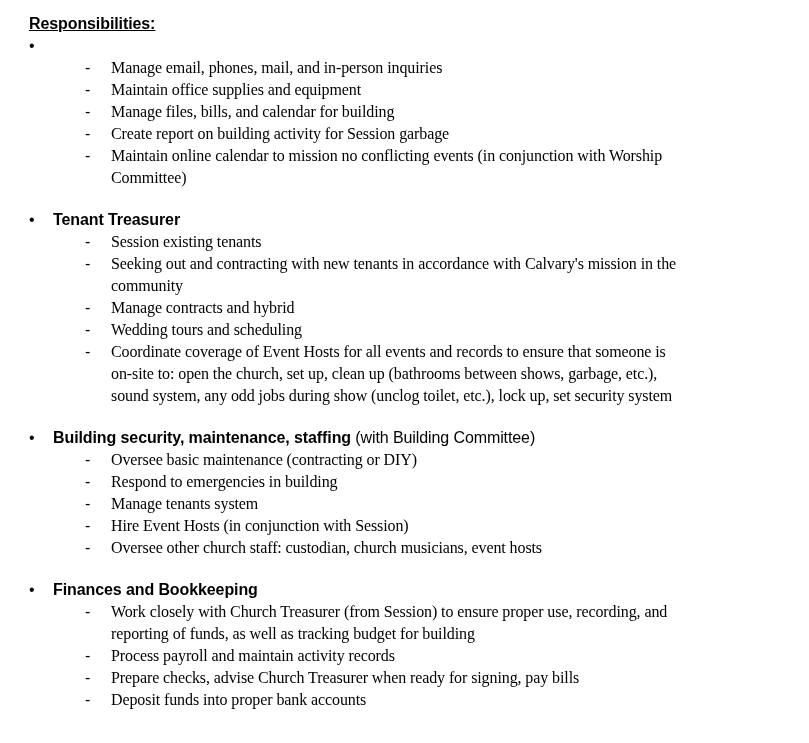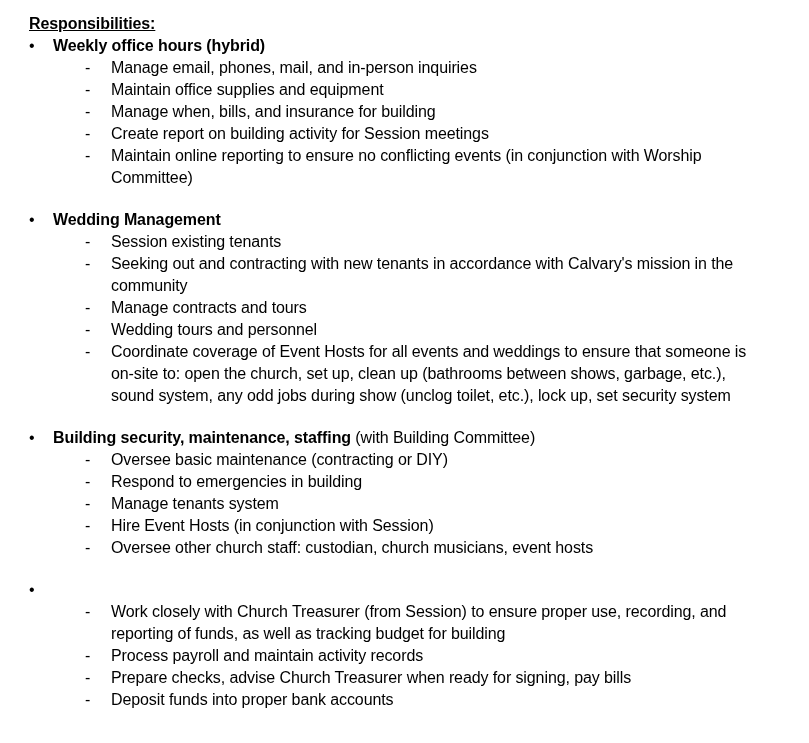--- a/index.html
+++ b/index.html
@@ -43,83 +43,83 @@
   .sub-item {
     display: flex;
     margin-left: 56px;
   }
   .dash {
     flex: 0 0 26px;
   }
   .sub-text {
     flex: 1;
     white-space: pre-wrap;
+    font-family: Liberation Serif, serif;
   }
 </style>
 </head>
 <body>
 
 <div class="page">
   <div class="doc-title">Responsibilities:</div>
   <div id="sections">
       <div class="section">
         <div class="head-row">
           <span class="bullet">•</span>
-          <span><span class="head-bold">Weekly office hours (hybrid)</span><span class="head-suffix"></span></span>
         </div>
         <div>
           <div class="sub-item">
             <span class="dash">-</span>
             <span class="sub-text">Manage email, phones, mail, and in-person inquiries</span>
           </div>
           <div class="sub-item">
             <span class="dash">-</span>
             <span class="sub-text">Maintain office supplies and equipment</span>
           </div>
           <div class="sub-item">
             <span class="dash">-</span>
-            <span class="sub-text">Manage when, bills, and insurance for building</span>
+            <span class="sub-text">Manage files, bills, and calendar for building</span>
           </div>
           <div class="sub-item">
             <span class="dash">-</span>
-            <span class="sub-text">Create report on building activity for Session meetings</span>
+            <span class="sub-text">Create report on building activity for Session garbage</span>
           </div>
           <div class="sub-item">
             <span class="dash">-</span>
-            <span class="sub-text">Maintain online reporting to ensure no conflicting events (in conjunction with Worship
+            <span class="sub-text">Maintain online calendar to mission no conflicting events (in conjunction with Worship
 Committee)</span>
           </div>
         </div>
       </div>
       <div class="section">
         <div class="head-row">
           <span class="bullet">•</span>
-          <span><span class="head-bold">Wedding Management</span><span class="head-suffix"></span></span>
+          <span><span class="head-bold">Tenant Treasurer</span><span class="head-suffix"></span></span>
         </div>
         <div>
           <div class="sub-item">
             <span class="dash">-</span>
             <span class="sub-text">Session existing tenants</span>
           </div>
           <div class="sub-item">
             <span class="dash">-</span>
             <span class="sub-text">Seeking out and contracting with new tenants in accordance with Calvary's mission in the
 community</span>
           </div>
           <div class="sub-item">
             <span class="dash">-</span>
-            <span class="sub-text">Manage contracts and tours</span>
+            <span class="sub-text">Manage contracts and hybrid</span>
           </div>
           <div class="sub-item">
             <span class="dash">-</span>
-            <span class="sub-text">Wedding tours and personnel</span>
+            <span class="sub-text">Wedding tours and scheduling</span>
           </div>
           <div class="sub-item">
             <span class="dash">-</span>
-            <span class="sub-text">Coordinate coverage of Event Hosts for all events and weddings to ensure that someone is
+            <span class="sub-text">Coordinate coverage of Event Hosts for all events and records to ensure that someone is
 on-site to: open the church, set up, clean up (bathrooms between shows, garbage, etc.),
 sound system, any odd jobs during show (unclog toilet, etc.), lock up, set security system</span>
           </div>
         </div>
       </div>
       <div class="section">
         <div class="head-row">
           <span class="bullet">•</span>
           <span><span class="head-bold">Building security, maintenance, staffing</span><span class="head-suffix"> (with Building Committee)</span></span>
         </div>
@@ -142,20 +142,21 @@
           </div>
           <div class="sub-item">
             <span class="dash">-</span>
             <span class="sub-text">Oversee other church staff: custodian, church musicians, event hosts</span>
           </div>
         </div>
       </div>
       <div class="section">
         <div class="head-row">
           <span class="bullet">•</span>
+          <span><span class="head-bold">Finances and Bookkeeping</span><span class="head-suffix"></span></span>
         </div>
         <div>
           <div class="sub-item">
             <span class="dash">-</span>
             <span class="sub-text">Work closely with Church Treasurer (from Session) to ensure proper use, recording, and
 reporting of funds, as well as tracking budget for building</span>
           </div>
           <div class="sub-item">
             <span class="dash">-</span>
             <span class="sub-text">Process payroll and maintain activity records</span>

